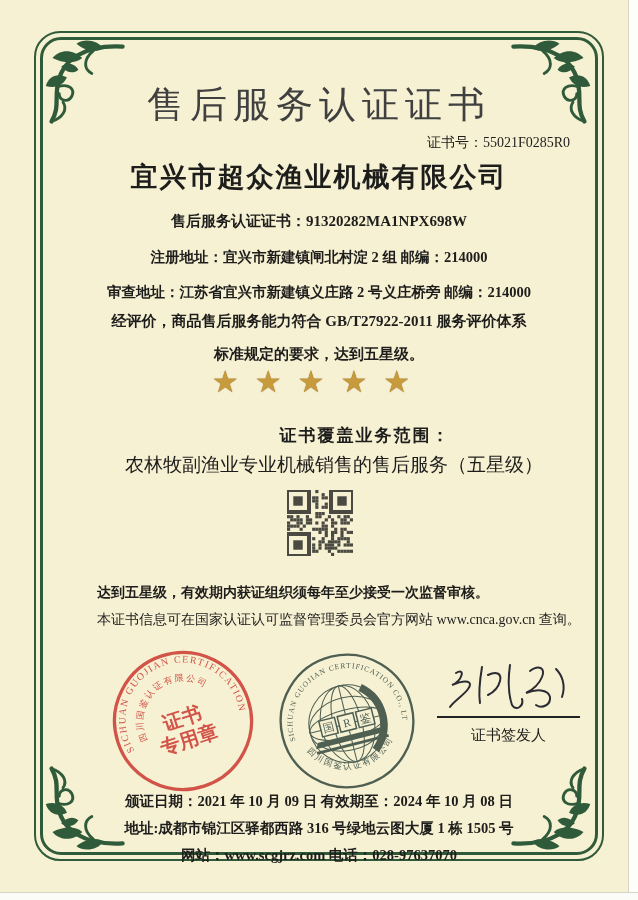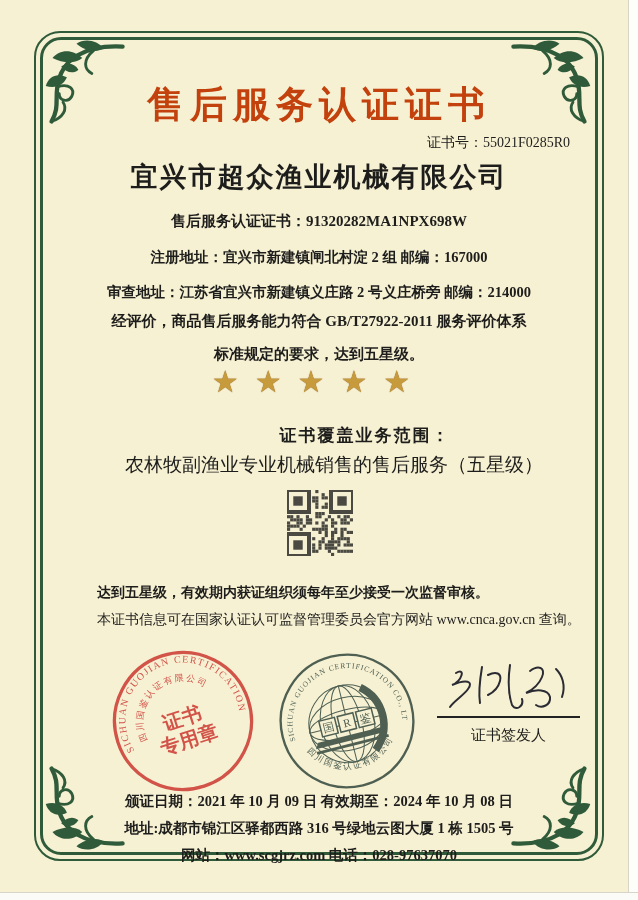--- a/index.html
+++ b/index.html
@@ -14,21 +14,21 @@
   .frame-inner{position:absolute;left:4px;top:4px;right:4px;bottom:4px;
        border:3px solid #2f5b3a;border-radius:21px;}
   .corner{position:absolute;width:96px;height:96px;}
   .corner svg{width:100%;height:100%;}
   .c-tl{left:40px;top:37px;}
   .c-tr{right:42px;top:37px;transform:scaleX(-1);}
   .c-bl{left:40px;bottom:47px;transform:scaleY(-1);}
   .c-br{right:42px;bottom:47px;transform:scale(-1,-1);}
   .row{position:absolute;left:0;width:638px;text-align:center;}
   #title{top:80px;font-family:"Liberation Sans","DejaVu Sans",sans-serif;
-     font-size:37px;font-weight:bold;letter-spacing:6px;color:#c2410c;}
+     font-size:37px;font-weight:normal;letter-spacing:6px;color:#404040;}
   #cert-no{top:134px;left:auto;right:68px;width:auto;font-size:14px;}
   #company{top:159px;font-size:27px;font-weight:bold;letter-spacing:2px;}
   #credit-code{top:212px;font-size:15px;font-weight:bold;}
   #reg-addr{top:248px;font-size:14.5px;font-weight:bold;}
   #audit-addr{top:283px;font-size:14.5px;font-weight:bold;}
   #eval1{top:312px;font-size:15px;font-weight:bold;}
   #eval2{top:345px;font-size:15px;font-weight:bold;}
   #stars{top:364px;font-size:30px;color:#c79b3b;letter-spacing:16px;
      text-shadow:0 0 1px #7a4f1e;}
   #scope-heading{top:424px;font-size:17px;font-weight:bold;letter-spacing:2px;padding-left:46px;}
@@ -122,21 +122,21 @@
         <path d="M28,42 C18,37 9,41 6,51 C16,54 25,50 28,42 Z"></path>
         <path d="M40,34 C36,27 27,26 22,31 C27,37 35,39 40,34 Z"></path>
       </g>
     </svg>
   </div>
 
   <div class="row" id="title">售后服务认证证书</div>
   <div class="row" id="cert-no">证书号：55021F0285R0</div>
   <div class="row" id="company">宜兴市超众渔业机械有限公司</div>
   <div class="row" id="credit-code">售后服务认证证书：91320282MA1NPX698W</div>
-  <div class="row" id="reg-addr">注册地址：宜兴市新建镇闸北村淀 2 组  邮编：167000</div>
+  <div class="row" id="reg-addr">注册地址：宜兴市新建镇闸北村淀 2 组  邮编：214000</div>
   <div class="row" id="audit-addr">审查地址：江苏省宜兴市新建镇义庄路 2 号义庄桥旁  邮编：214000</div>
   <div class="row" id="eval1">经评价，商品售后服务能力符合 GB/T27922-2011 服务评价体系</div>
   <div class="row" id="eval2">标准规定的要求，达到五星级。</div>
   <div class="row" id="stars">★★★★★</div>
   <div class="row" id="scope-heading">证书覆盖业务范围：</div>
   <div class="row" id="scope-text">农林牧副渔业专业机械销售的售后服务（五星级）</div>
 
   <svg id="qr" viewBox="0 0 21 21">
       <g fill="#4a4a42">
         <rect x="9" y="0" width="1" height="1"></rect>

